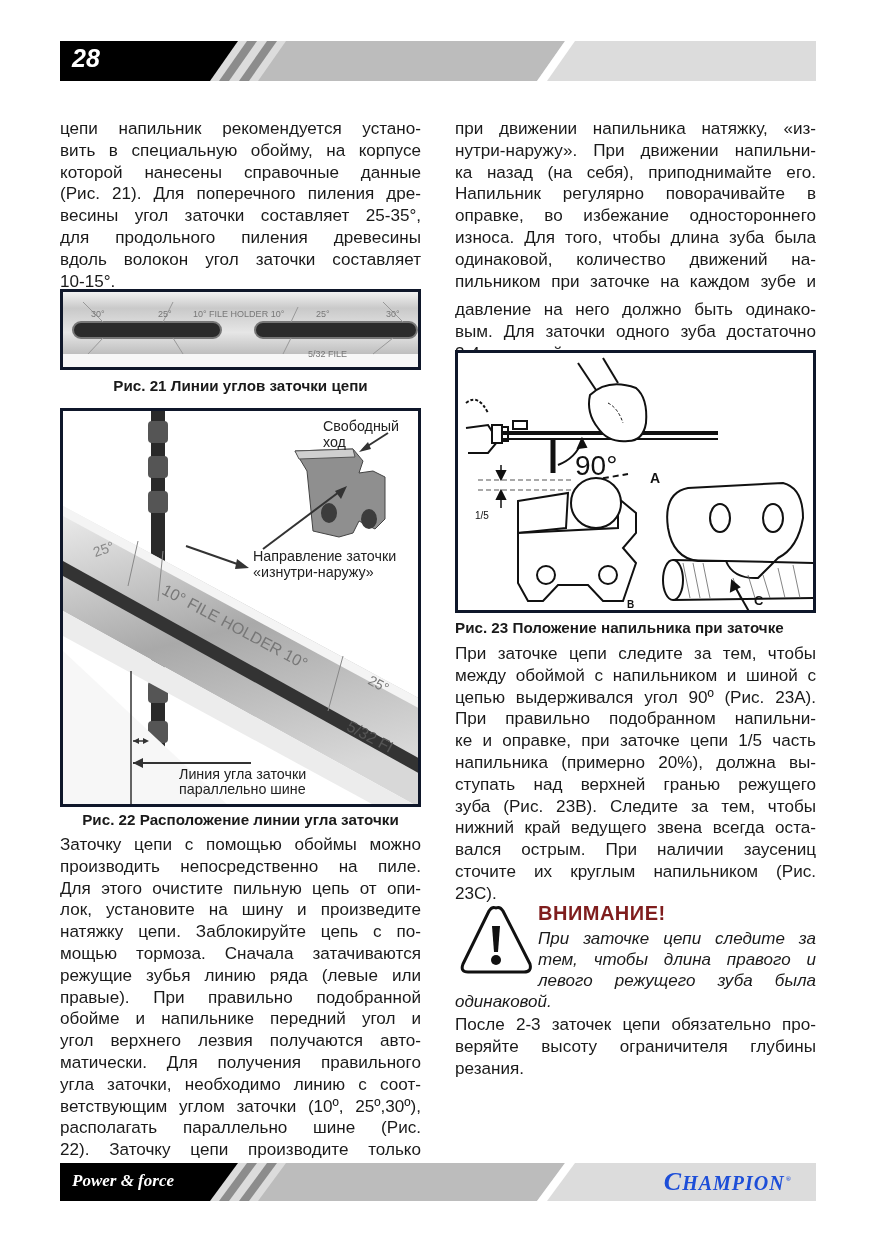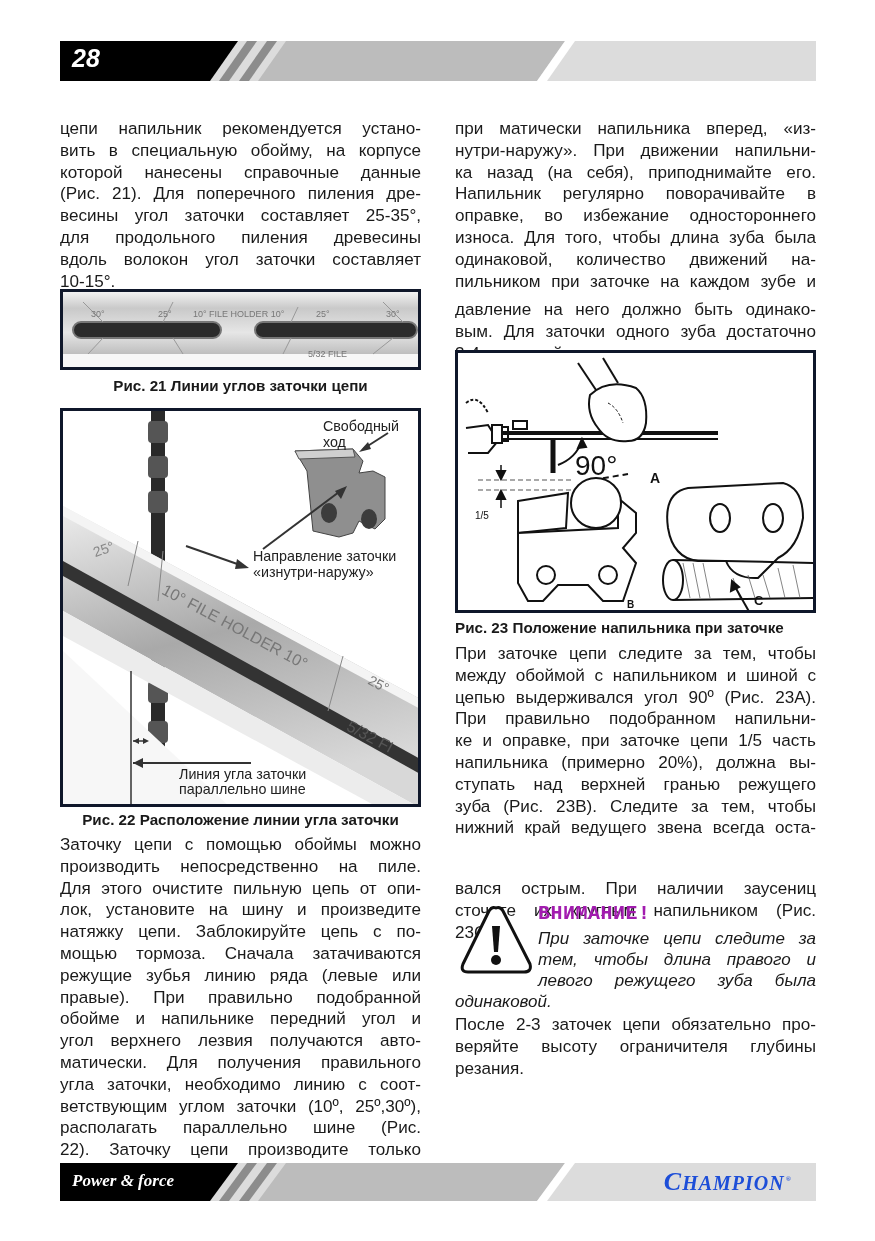--- a/index.html
+++ b/index.html
@@ -25,21 +25,21 @@
   .col p { margin:0; }
   .col-left { left:60px; }
   .col-right { left:455px; }
 
   .figure { position:absolute; border:3px solid #0f172a; background:#fff; overflow:hidden; box-sizing:border-box; }
   .caption { position:absolute; font-weight:bold; font-size:15.2px; text-align:center; color:#1a1a1a; }
 
   .label { position:absolute; font-size:14.3px; line-height:16px; color:#222; }
 
   .warn-title { position:absolute; left:538px; top:902px; font-size:20px; font-weight:900;
-                letter-spacing:0.5px; color:#a21caf; font-family:Liberation Mono, monospace; }
+                letter-spacing:0.5px; color:#7f1d1d; font-family:Liberation Sans, sans-serif; }
   .warn-text { position:absolute; font-style:italic; font-size:17px; line-height:21.5px; text-align:justify; }
 </style>
 </head>
 <body>
 
 <div class="band band-top">
   <svg width="756" height="40">
     <rect x="0" y="0" width="756" height="40" fill="#dcdcdc"></rect>
     <polygon points="0,0 178,0 150,40 0,40" fill="#000"></polygon>
     <polygon points="187,0 197,0 169,40 159,40" fill="#8c8c8c"></polygon>
@@ -169,21 +169,21 @@
   <p style="text-align-last: justify;">обойме и напильнике передний угол и</p>
   <p style="text-align-last: justify;">угол верхнего лезвия получаются авто-</p>
   <p style="text-align-last: justify;">матически. Для получения правильного</p>
   <p style="text-align-last: justify;">угла заточки, необходимо линию с соот-</p>
   <p style="text-align-last: justify;">ветствующим углом заточки (10º, 25º,30º),</p>
   <p style="text-align-last: justify;">располагать параллельно шине (Рис.</p>
   <p style="text-align-last: justify;">22). Заточку цепи производите только</p>
 </div>
 
 <div class="col col-right" style="top:118px;">
-  <p style="text-align-last: justify;">при матически напильника вперед, «из-</p>
+  <p style="text-align-last: justify;">при движении напильника натяжку, «из-</p>
   <p style="text-align-last: justify;">нутри-наружу». При движении напильни-</p>
   <p style="text-align-last: justify;">ка назад (на себя), приподнимайте его.</p>
   <p style="text-align-last: justify;">Напильник регулярно поворачивайте в</p>
   <p style="text-align-last: justify;">оправке, во избежание одностороннего</p>
   <p style="text-align-last: justify;">износа. Для того, чтобы длина зуба была</p>
   <p style="text-align-last: justify;">одинаковой, количество движений на-</p>
   <p style="text-align-last: justify;">пильником при заточке на каждом зубе и</p>
   <p style="text-align-last: justify; margin-top: 7px;">давление на него должно быть одинако-</p>
   <p style="text-align-last: justify;">вым. Для заточки одного зуба достаточно</p>
   <p style="text-align:left">3-4 движений напильником.</p>
@@ -250,21 +250,21 @@
 <div class="col col-right" style="top:643px;">
   <p style="text-align-last: justify;">При заточке цепи следите за тем, чтобы</p>
   <p style="text-align-last: justify;">между обоймой с напильником и шиной с</p>
   <p style="text-align-last: justify;">цепью выдерживался угол 90º (Рис. 23А).</p>
   <p style="text-align-last: justify;">При правильно подобранном напильни-</p>
   <p style="text-align-last: justify;">ке и оправке, при заточке цепи 1/5 часть</p>
   <p style="text-align-last: justify;">напильника (примерно 20%), должна вы-</p>
   <p style="text-align-last: justify;">ступать над верхней гранью режущего</p>
   <p style="text-align-last: justify;">зуба (Рис. 23В). Следите за тем, чтобы</p>
   <p style="text-align-last: justify;">нижний край ведущего звена всегда оста-</p>
-  <p style="text-align-last: justify; margin-top: 39px;">вался острым. При наличии заусениц</p>
+  <p style="text-align-last: justify;">вался острым. При наличии заусениц</p>
   <p style="text-align-last: justify;">сточите их круглым напильником (Рис.</p>
   <p style="text-align:left">23С).</p>
 </div>
 
 <div>
   <svg style="position:absolute; left:458px; top:904px;" width="76" height="72">
     <path d="M38 4 Q42 2 45 7 L72 60 Q74 68 66 68 L10 68 Q2 68 5 60 L31 7 Q34 2 38 4 Z" fill="#fff" stroke="#111" stroke-width="3" stroke-linejoin="round"></path>
     <path d="M34 22 L42 22 L40 48 L36 48 Z" fill="#111"></path>
     <circle cx="38" cy="56" r="5" fill="#111"></circle>
   </svg>

